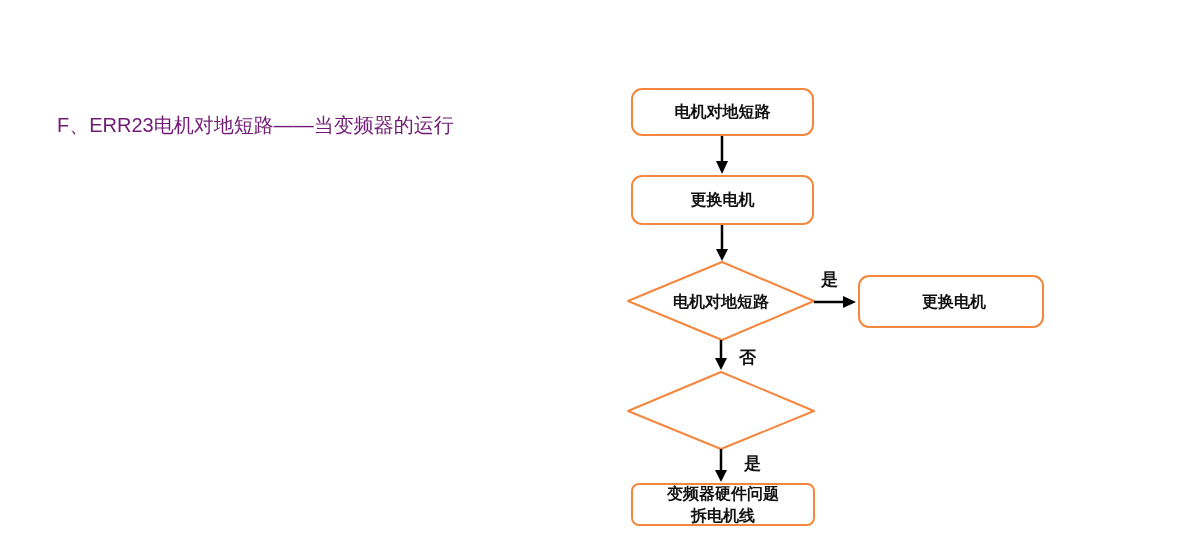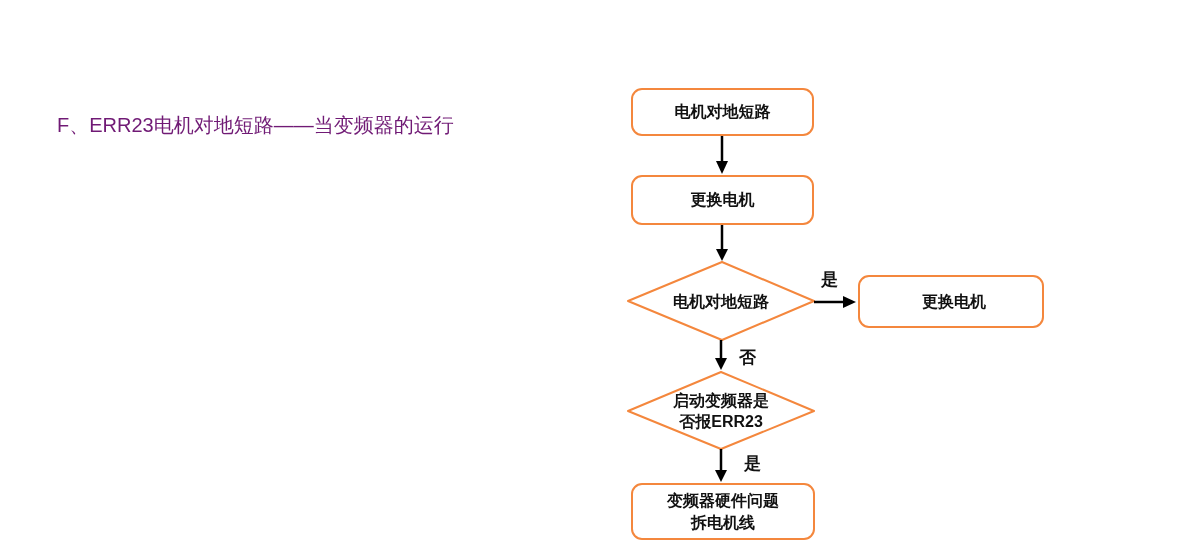--- a/index.html
+++ b/index.html
@@ -110,26 +110,22 @@
     </div>
 
     <span class="edge-label" style="left:821px; top:271px;">是</span>
 
     <div class="node left-align" style="left:858px; top:275px; width:186px; height:53px;">
       <span>更换电机</span>
     </div>
 
     <span class="edge-label" style="left:739px; top:349px;">否</span>
 
-    <div class="diamond-label" style="left:640px; top:390px; width:162px; height:42px;">
-      <span>启动变频器是</span>
-      <span>否报ERR23</span>
-    </div>
 
     <span class="edge-label" style="left:744px; top:455px;">是</span>
 
-    <div class="node" style="left:631px; top:483px; width:184px; height:57px; flex-direction:column;">
+    <div class="node" style="left:631px; top:483px; width:184px; height:43px; flex-direction:column;border-radius:8px;">
       <span>变频器硬件问题</span>
       <span>拆电机线</span>
     </div>
 
   </div>
 </div>
 
 </body></html>

